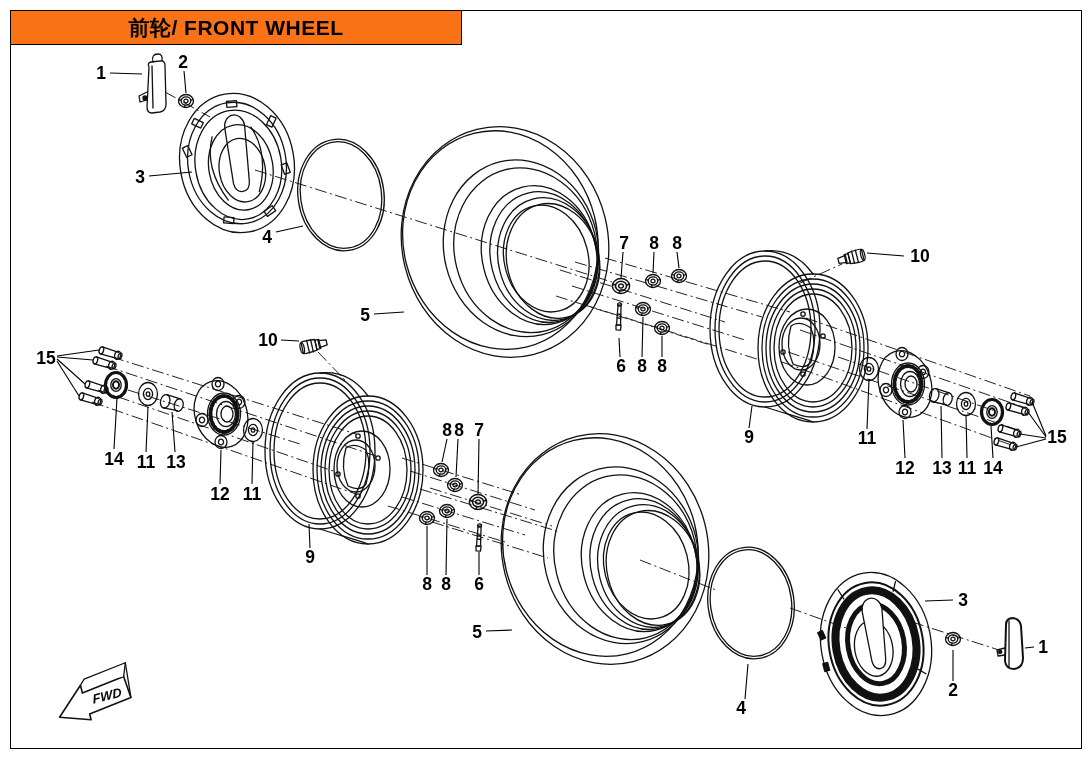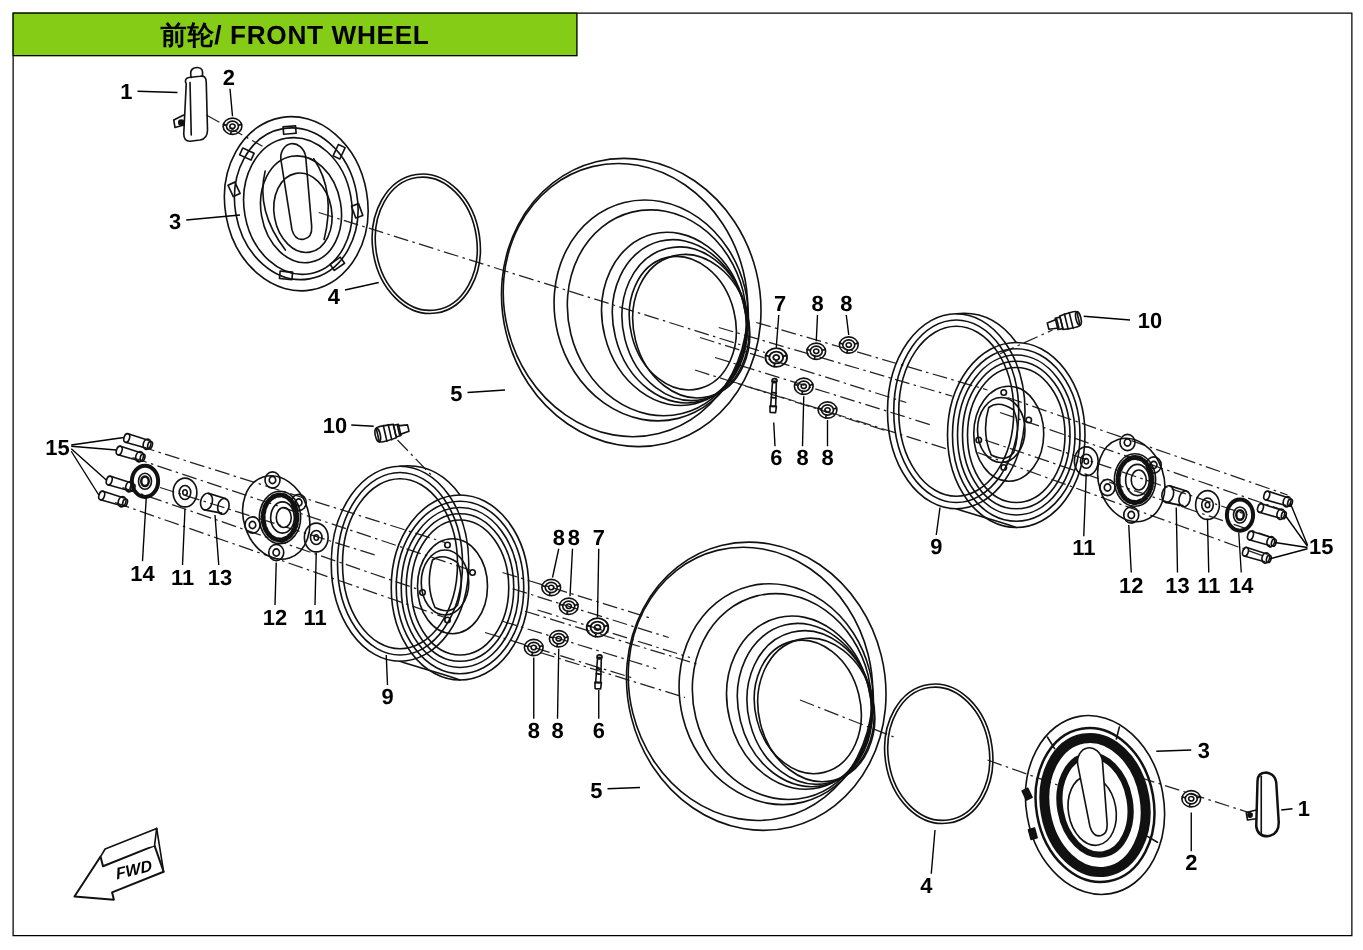--- a/index.html
+++ b/index.html
@@ -1,21 +1,21 @@
 <!DOCTYPE html>
 <html><head>
 <meta charset="utf-8">
 <style>
   html,body{margin:0;padding:0;background:#fff;}
   .page{position:relative;width:1090px;height:760px;background:#fff;overflow:hidden;
         font-family:"Liberation Sans",sans-serif;}
   .frame{position:absolute;left:10px;top:10px;width:1072px;height:739px;
          border:1.6px solid #000;box-sizing:border-box;background:#fff;}
   .title-box{position:absolute;left:10px;top:10px;width:452px;height:35px;
-         border:1.6px solid #000;box-sizing:border-box;background:#84cc16;
+         border:1.6px solid #000;box-sizing:border-box;background:#f97316;
          display:flex;align-items:center;justify-content:center;}
   .title-text{font-size:21px;font-weight:bold;letter-spacing:.5px;color:#000;}
   svg.diagram{position:absolute;left:0;top:0;}
   .callout{font-family:"Liberation Sans",sans-serif;font-size:17.5px;font-weight:bold;
            fill:#000;stroke:none;text-anchor:middle;dominant-baseline:central;}
   .leader{stroke:#000;stroke-width:1.1;fill:none;}
   .cl{stroke:#222;stroke-width:1;fill:none;stroke-dasharray:12 3.5 2 3.5;}
   .fwd-text{font-family:"Liberation Sans",sans-serif;font-size:13px;font-weight:bold;
             font-style:italic;fill:#000;stroke:none;}
 </style>

